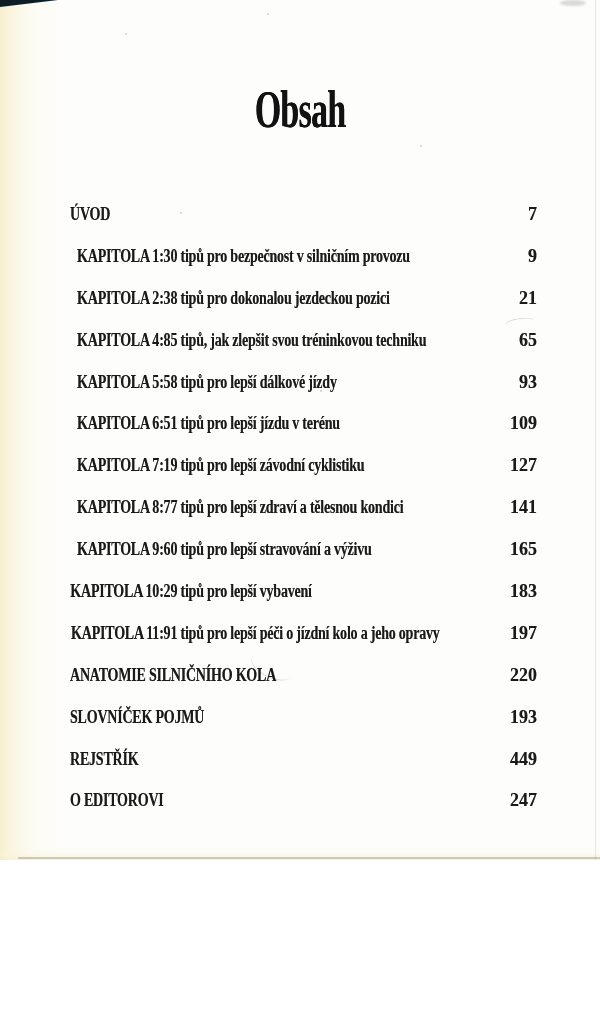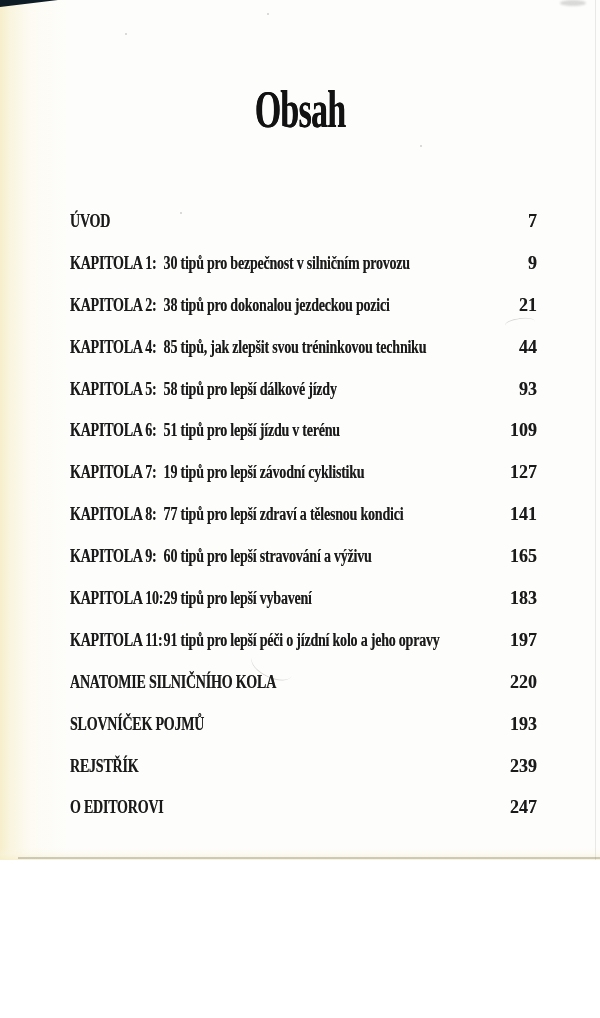--- a/index.html
+++ b/index.html
@@ -29,21 +29,21 @@
   .speck{position:absolute;width:2px;height:2px;border-radius:50%;background:rgba(120,120,120,.35);}
 
   
   .page-title{
     position:absolute;top:84px;left:0;right:0;margin:0;
     text-align:center;font-size:52px;line-height:1;font-weight:bold;
     letter-spacing:-1px;color:#121212;
     transform:scaleX(.65);transform-origin:center;
     text-shadow:0.5px 0 0 #121212;
   }
-  .toc{position:absolute;top:200px;left:70px;width:467px;}
+  .toc{position:absolute;top:193px;left:70px;width:467px;text-align:right;}
   .toc-row{position:relative;height:41.9px;}
   .row-left{
     position:absolute;left:0;top:50%;white-space:nowrap;
     font-weight:bold;font-size:18px;letter-spacing:-0.3px;color:var(--ink,#1a1a1a);
     transform:translateY(-50%) scaleX(.78);transform-origin:left center;
     text-shadow:0 0 .4px rgba(20,20,20,.5);
   }
   .row-left .label.ch{display:inline-block;width:120px;}
   .pagenum{
     position:absolute;right:0;top:50%;
@@ -85,21 +85,21 @@
     </div>
 
     <div class="toc-row">
       <span class="row-left"><span class="label ch">KAPITOLA 2:</span><span class="title">38 tipů pro dokonalou jezdeckou pozici</span></span>
       <span class="pagenum">21</span>
     </div>
 
 
     <div class="toc-row">
       <span class="row-left"><span class="label ch">KAPITOLA 4:</span><span class="title">85 tipů, jak zlepšit svou tréninkovou techniku</span></span>
-      <span class="pagenum">44</span>
+      <span class="pagenum">65</span>
     </div>
 
     <div class="toc-row">
       <span class="row-left"><span class="label ch">KAPITOLA 5:</span><span class="title">58 tipů pro lepší dálkové jízdy</span></span>
       <span class="pagenum">93</span>
     </div>
 
     <div class="toc-row">
       <span class="row-left"><span class="label ch">KAPITOLA 6:</span><span class="title">51 tipů pro lepší jízdu v terénu</span></span>
       <span class="pagenum">109</span>
@@ -137,21 +137,21 @@
 
 
 
     <div class="toc-row">
       <span class="row-left"><span class="label">SLOVNÍČEK POJMŮ</span><span class="title"></span></span>
       <span class="pagenum">193</span>
     </div>
 
     <div class="toc-row">
       <span class="row-left"><span class="label">REJSTŘÍK</span><span class="title"></span></span>
-      <span class="pagenum">239</span>
+      <span class="pagenum">449</span>
     </div>
 
     <div class="toc-row">
       <span class="row-left"><span class="label">O EDITOROVI</span><span class="title"></span></span>
       <span class="pagenum">247</span>
     </div>
   </div>
 
 </div>
 

